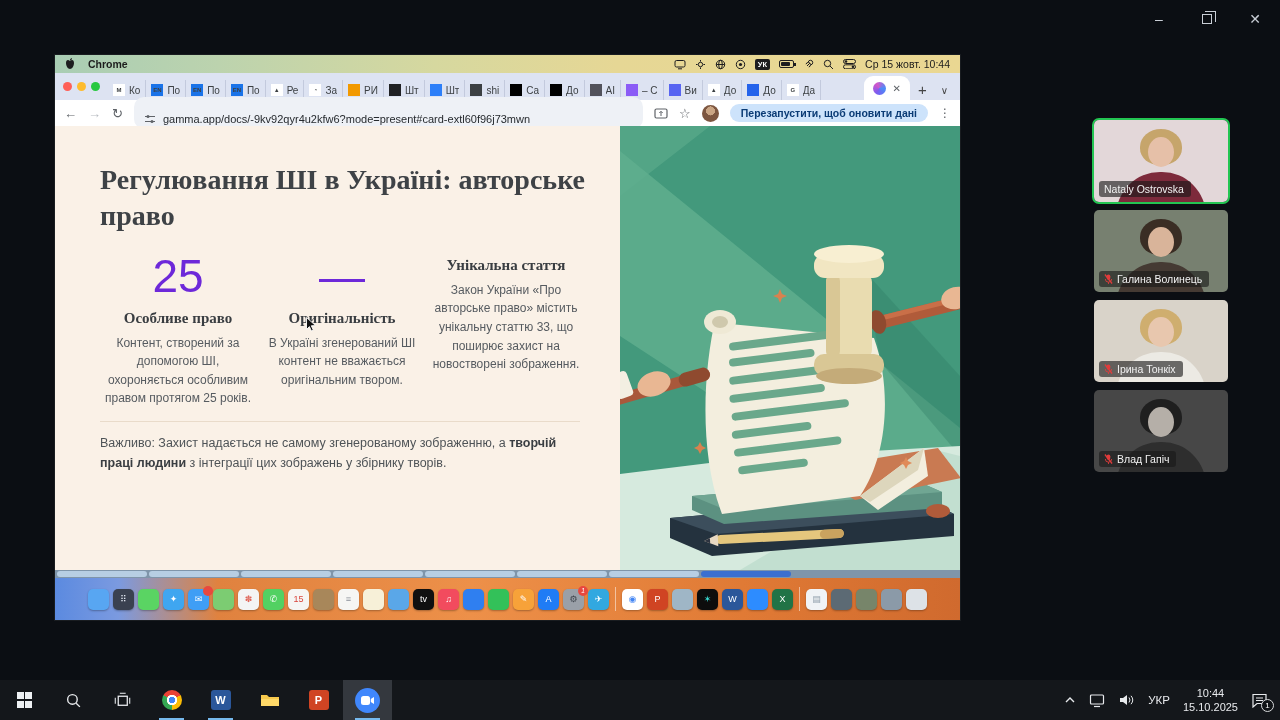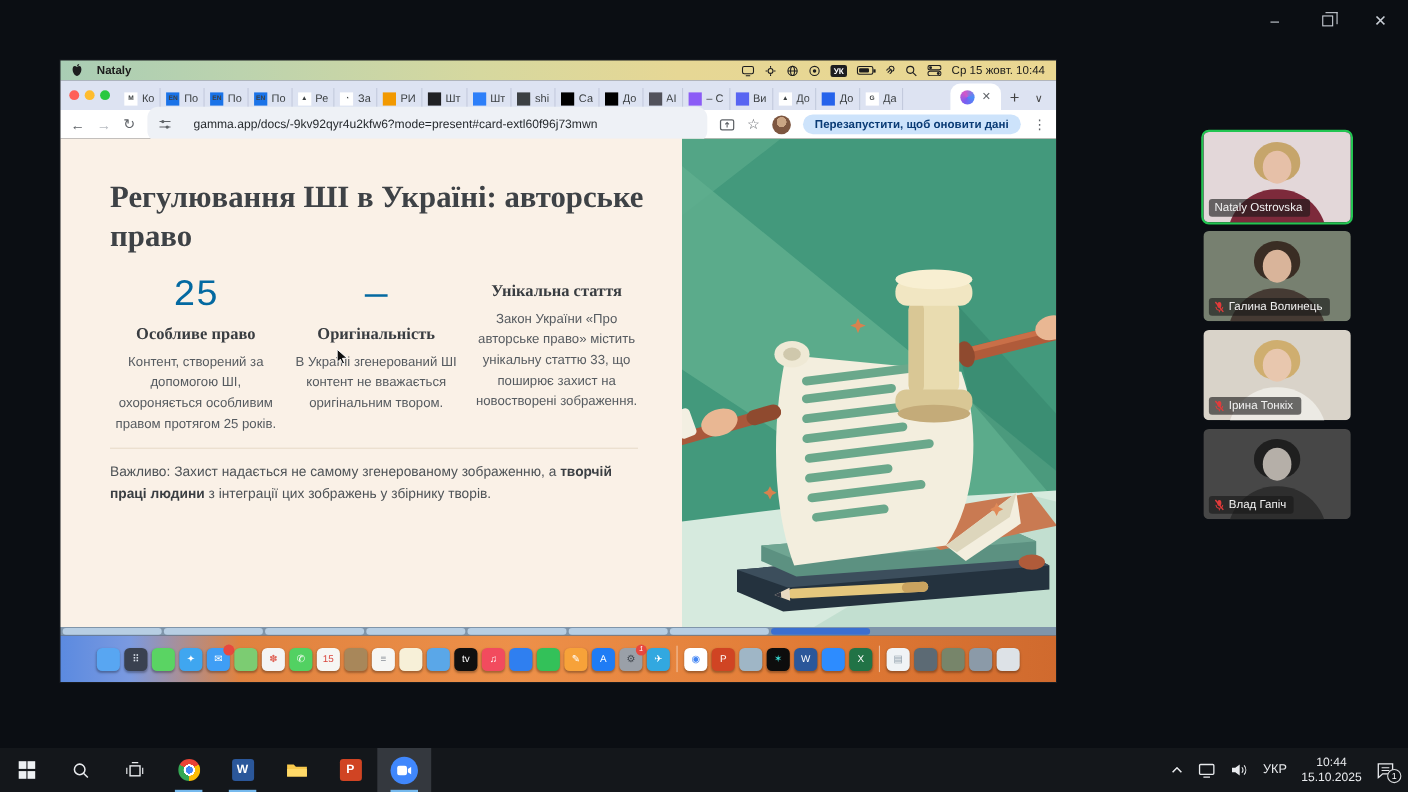--- a/index.html
+++ b/index.html
@@ -40,37 +40,37 @@
   .tab.active { background:#fff; border-radius:9px 9px 0 0; height:24px; padding:0 9px; gap:7px; border-right:none; }
   .gamma-ico { width:13px; height:13px; border-radius:50%; background:conic-gradient(from 210deg,#7b5cf0,#d557c8,#4b8df8,#7b5cf0); }
   .tab-close { font-size:10px; color:#5f6368; }
   .newtab { font-size:15px; color:#444; padding:0 8px 2px; }
   .tab-chevron { margin-left:auto; font-size:10px; color:#444; padding:0 6px 4px; }
 
   
   .toolbar { height:26px; background:#fff; display:flex; align-items:center; padding:0 9px; gap:11px; }
   .navic { font-size:13px; color:#5f6368; }
   .navic.fwd { color:#b8bcc2; }
-  .urlbar { flex:1; height:19px; background:#eef1f6; border-radius:10px; display:flex; align-items:center; gap:20px;
+  .urlbar { flex:1; height:19px; background:#eef1f6; border-radius:10px; display:flex; align-items:flex-start; gap:7px;
     padding:16px 10px; font-size:11px; color:#262a2e; min-width:0; }
   .url-text { white-space:nowrap; overflow:hidden; }
   .avatar { width:17px; height:17px; border-radius:50%; background:radial-gradient(circle at 50% 35%, #caa584 0 32%, #7d5640 33% 100%); }
   .restart-btn { background:#cde3fb; color:#0a3b75; font-size:10.5px; font-weight:bold; padding:3px 11px; border-radius:12px; white-space:nowrap; }
   .kebab { font-size:12px; color:#5f6368; }
 
   
   .content { position:relative; height:444px; background:#faf1e7; overflow:hidden; }
   .illu { position:absolute; right:0; top:0; width:340px; height:444px; }
   .slide-text { position:absolute; left:45px; top:0; width:530px; }
   .slide-title { margin-top:36px; font-family:"Liberation Serif","DejaVu Serif",serif; font-weight:bold;
     font-size:28px; line-height:1.3; color:#3e4246; width:490px; }
   .slide-intro { margin-top:21px; font-size:12.5px; color:#4e5357; line-height:1.62; width:460px; }
   .stats { margin-top:15px; display:flex; width:484px; gap:8px; text-align:center; }
   .stat { flex:1; }
-  .stat-value { font-family:Liberation Mono, monospace; font-size:34px; line-height:1.15; color:#0369a1; }
+  .stat-value { font-family:Liberation Sans, sans-serif; font-size:46px; line-height:1.15; color:#6d28d9; }
   .stat-head { margin-top:7px; font-family:"Liberation Serif","DejaVu Serif",serif; font-weight:bold; font-size:15px; color:#393d41; }
   .stat-text { margin-top:7px; font-size:12px; color:#565b60; line-height:1.55; }
   .divider { margin-top:13px; width:480px; border-top:1px solid #e9dbca; }
   .note { margin-top:11px; font-size:12.5px; color:#4e5357; line-height:1.6; width:478px; }
   .note b { color:#3a3e42; }
 
   
   .progress { height:8px; background:#7f95aa; display:flex; gap:2px; padding:1px 0 1px 2px; }
   .seg { width:90px; height:6px; border-radius:3px; }
 
@@ -129,21 +129,21 @@
   </div>
 
   <div class="screen">
 
     <div class="menubar">
       <span class="mb-ico">
         <svg width="10" height="12" viewBox="0 0 10 12">
             <path d="M5,3 C3,1 1,2 1,5 C1,8 3,11 5,11 C7,11 9,8 9,5 C9,2 7,1 5,3 Z M5,2.2 C5,0.8 6,0.2 7,0.2 C7,1.6 6,2.2 5,2.2 Z" fill="#1d1d1f"></path>
           </svg>
       </span>
-      <span class="appname">Nataly</span>
+      <span class="appname">Chrome</span>
       <span class="mb-right">
         <span class="mb-ico">
             <svg width="12" height="12" viewBox="0 0 12 12">
               <rect x="1" y="2.5" width="10" height="6.5" rx="1.5" fill="none" stroke="#1d1d1f"></rect>
               <line x1="4" y1="10.8" x2="8" y2="10.8" stroke="#1d1d1f"></line>
             </svg>
           </span>
         <span class="mb-ico">
             <svg width="11" height="11" viewBox="0 0 11 11">
               <circle cx="5.5" cy="5.5" r="2.2" fill="none" stroke="#1d1d1f"></circle>

